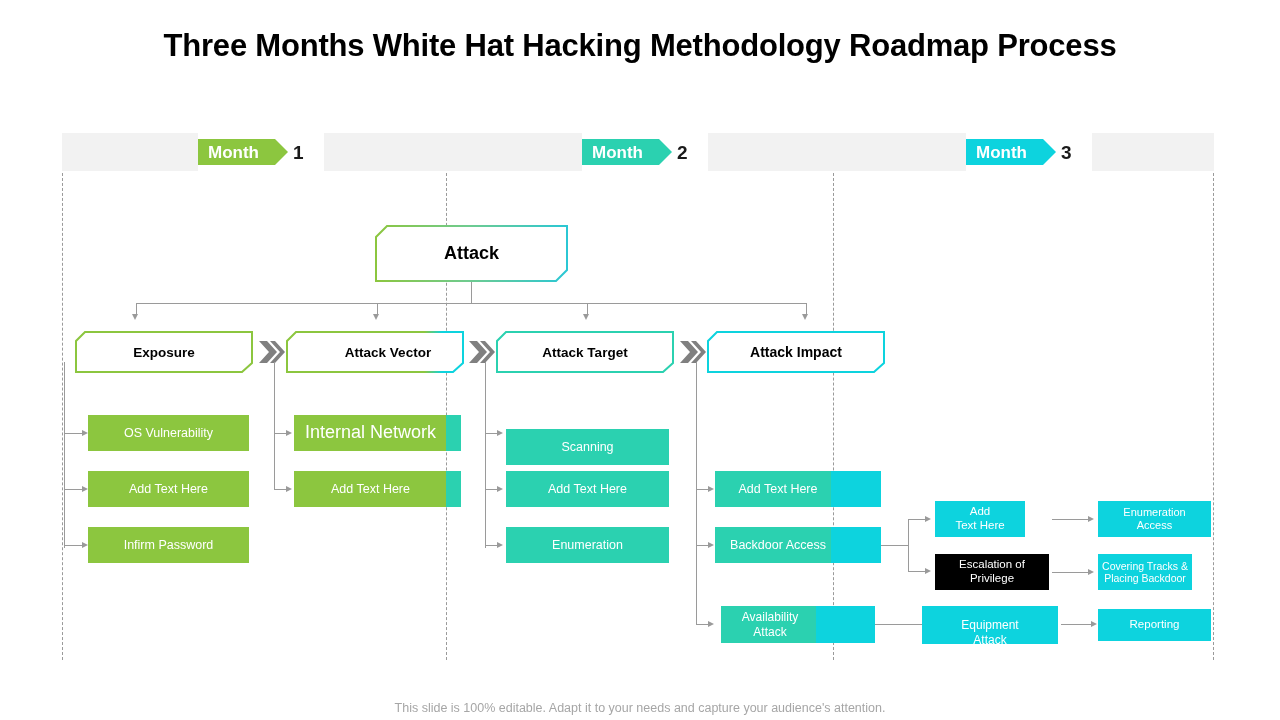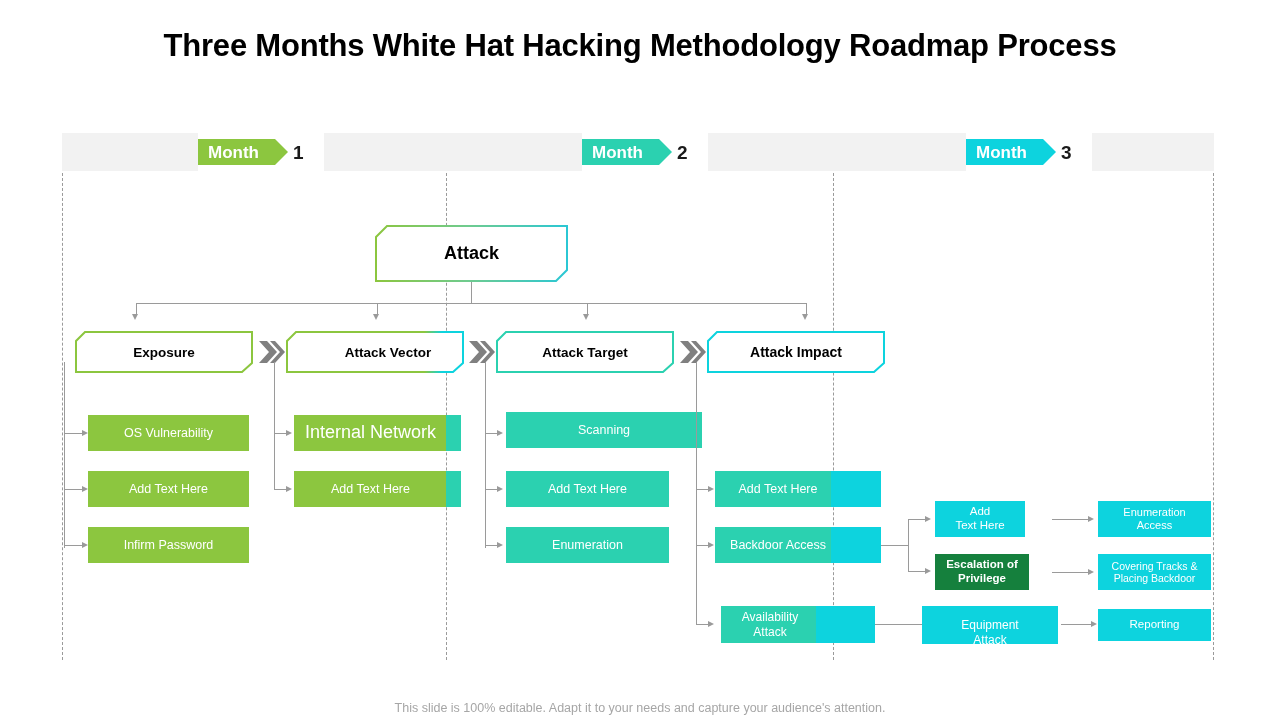--- a/index.html
+++ b/index.html
@@ -302,21 +302,21 @@
 
 <div class="ln-v" style="left:485px; top:362px; height:186px;"></div>
 
 <div class="ln-h" style="left:485px; top:433px; width:12px;"></div>
 <div class="arrow-r" style="left:497px; top:430px;"></div>
 <div class="ln-h" style="left:485px; top:489px; width:12px;"></div>
 <div class="arrow-r" style="left:497px; top:486px;"></div>
 <div class="ln-h" style="left:485px; top:545px; width:12px;"></div>
 <div class="arrow-r" style="left:497px; top:542px;"></div>
 
-<div class="item-box" style="left:506px; top:412px; width:196px; height:36px; background:#2BD1B0; font-size:12.5px;">
+<div class="item-box" style="left:506px; top:429px; width:163px; height:36px; background:#2BD1B0; font-size:12.5px;">
   <span>Scanning</span>
 </div>
 <div class="item-box" style="left:506px; top:471px; width:163px; height:36px; background:#2BD1B0; font-size:12.5px;">
   <span>Add Text Here</span>
 </div>
 <div class="item-box" style="left:506px; top:527px; width:163px; height:36px; background:#2BD1B0; font-size:12.5px;">
   <span>Enumeration</span>
 </div>
 
 <div class="ln-v" style="left:696px; top:362px; height:262px;"></div>
@@ -350,21 +350,21 @@
 <div class="arrow-r" style="left:925px; top:516px;"></div>
 <div class="ln-h" style="left:908px; top:571px; width:17px;"></div>
 <div class="arrow-r" style="left:925px; top:568px;"></div>
 
 <div class="item-box" style="left:935px; top:501px; width:90px; height:36px; background:#0DD3DE; font-size:11.5px;">
   <span style="display:block;">
     <span style="display:block;">Add</span>
     <span style="display:block;">Text Here</span>
   </span>
 </div>
-<div class="item-box" style="left:935px; top:554px; width:94px; height:36px; background:#15803d; font-size:11.5px;font-weight:bold;">
+<div class="item-box" style="left:935px; top:554px; width:114px; height:36px; background:#000000; font-size:11.5px;">
   <span style="display:block;">
     <span style="display:block;">Escalation of</span>
     <span style="display:block;">Privilege</span>
   </span>
 </div>
 
 <div class="ln-h" style="left:875px; top:624px; width:47px;"></div>
 
 <div class="item-box" style="left:922px; top:606px; width:136px; height:38px; background:#0DD3DE; font-size:12px;">
   <span style="display:block;margin-top:15px;">
@@ -379,21 +379,21 @@
 <div class="arrow-r" style="left:1088px; top:569px;"></div>
 <div class="ln-h" style="left:1061px; top:624px; width:30px;"></div>
 <div class="arrow-r" style="left:1091px; top:621px;"></div>
 
 <div class="item-box" style="left:1098px; top:501px; width:113px; height:36px; background:#0DD3DE; font-size:11px;">
   <span style="display:block;">
     <span style="display:block;">Enumeration</span>
     <span style="display:block;">Access</span>
   </span>
 </div>
-<div class="item-box" style="left:1098px; top:554px; width:113px; height:36px; background:#0DD3DE; font-size:10.5px;">
+<div class="item-box" style="left:1098px; top:554px; width:94px; height:36px; background:#0DD3DE; font-size:10.5px;">
   <span style="display:block;">
     <span style="display:block;">Covering Tracks &amp;</span>
     <span style="display:block;">Placing Backdoor</span>
   </span>
 </div>
 <div class="item-box" style="left:1098px; top:609px; width:113px; height:32px; background:#0DD3DE; font-size:11.5px;">
   <span>Reporting</span>
 </div>
 
 <div class="footer-note">This slide is 100% editable. Adapt it to your needs and capture your audience's attention.</div>

